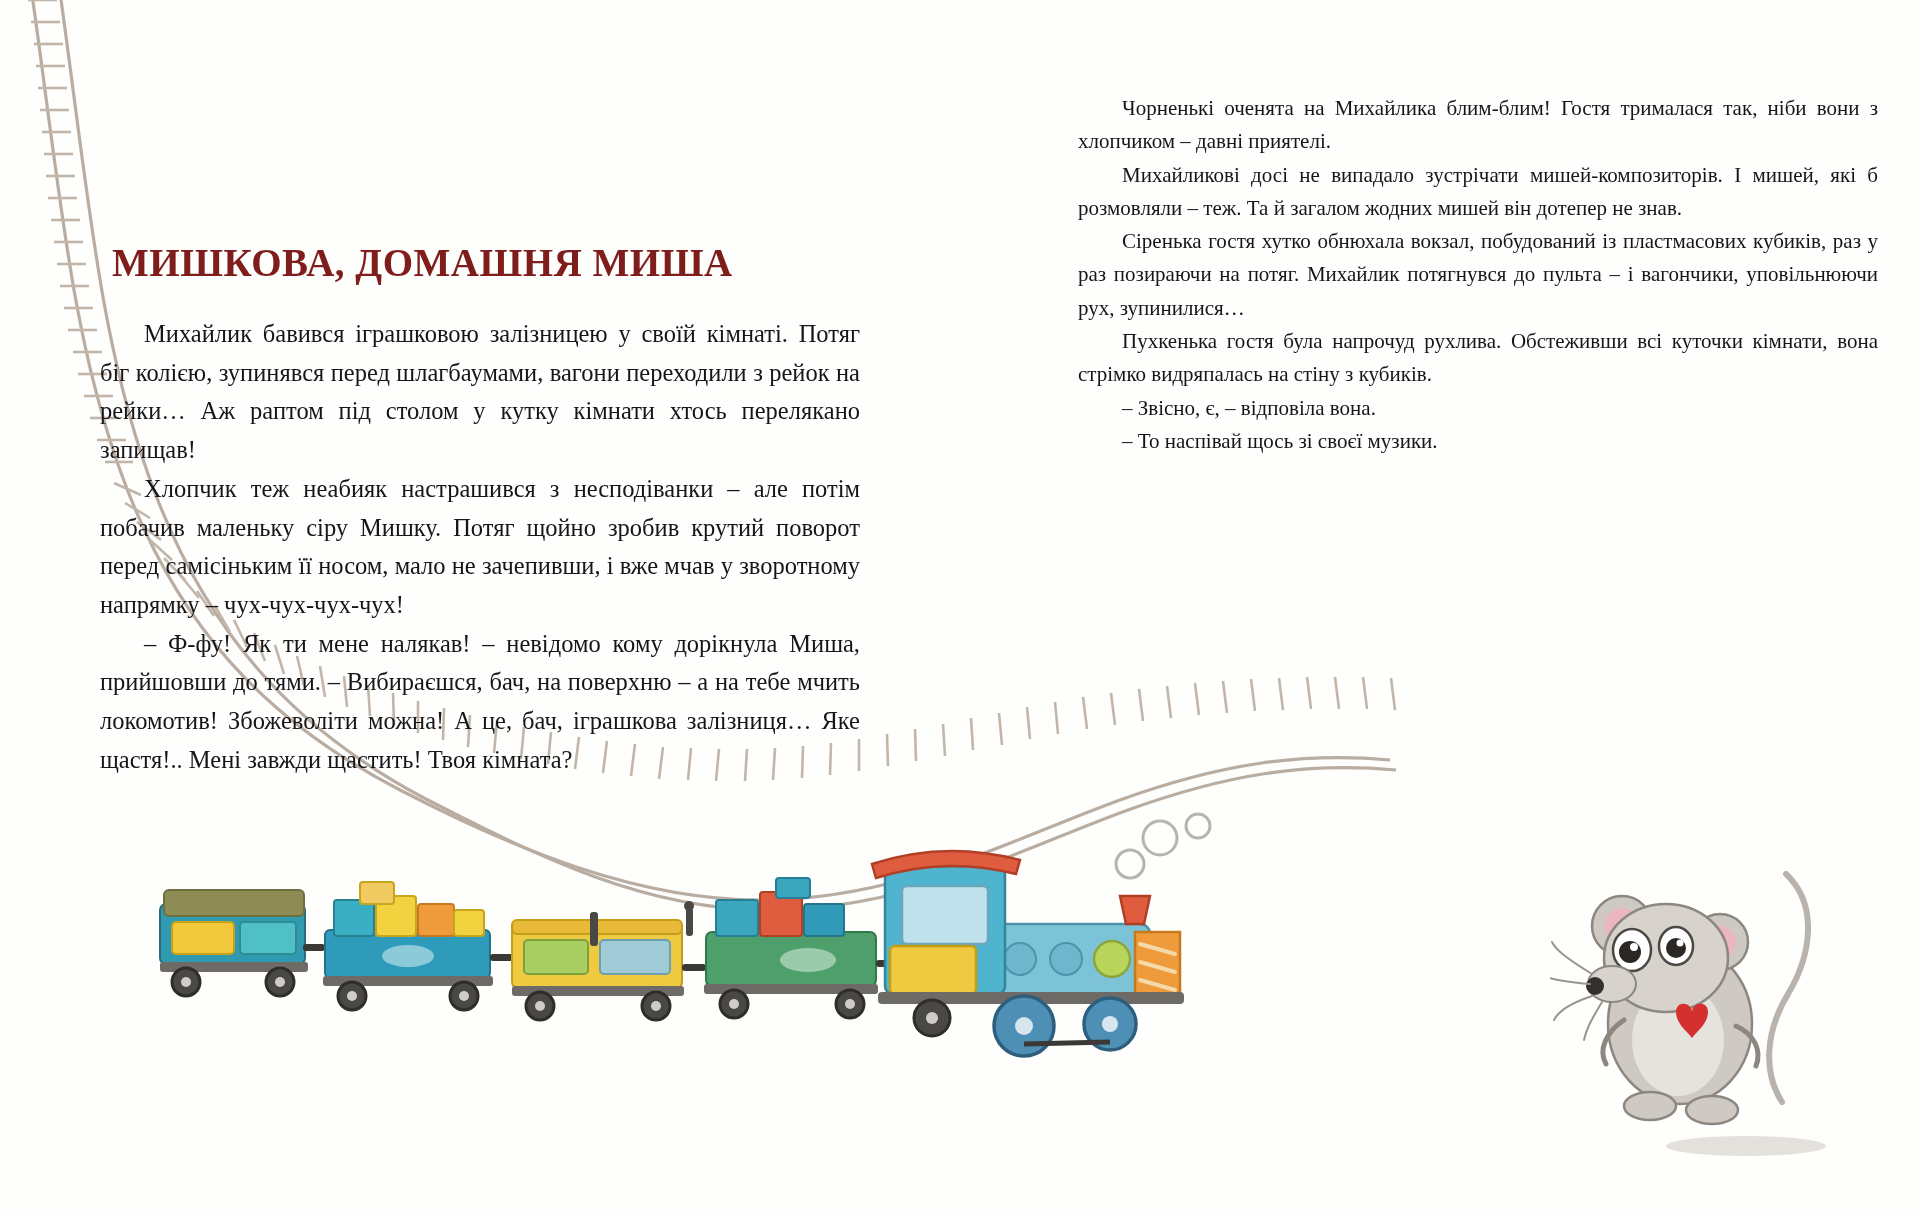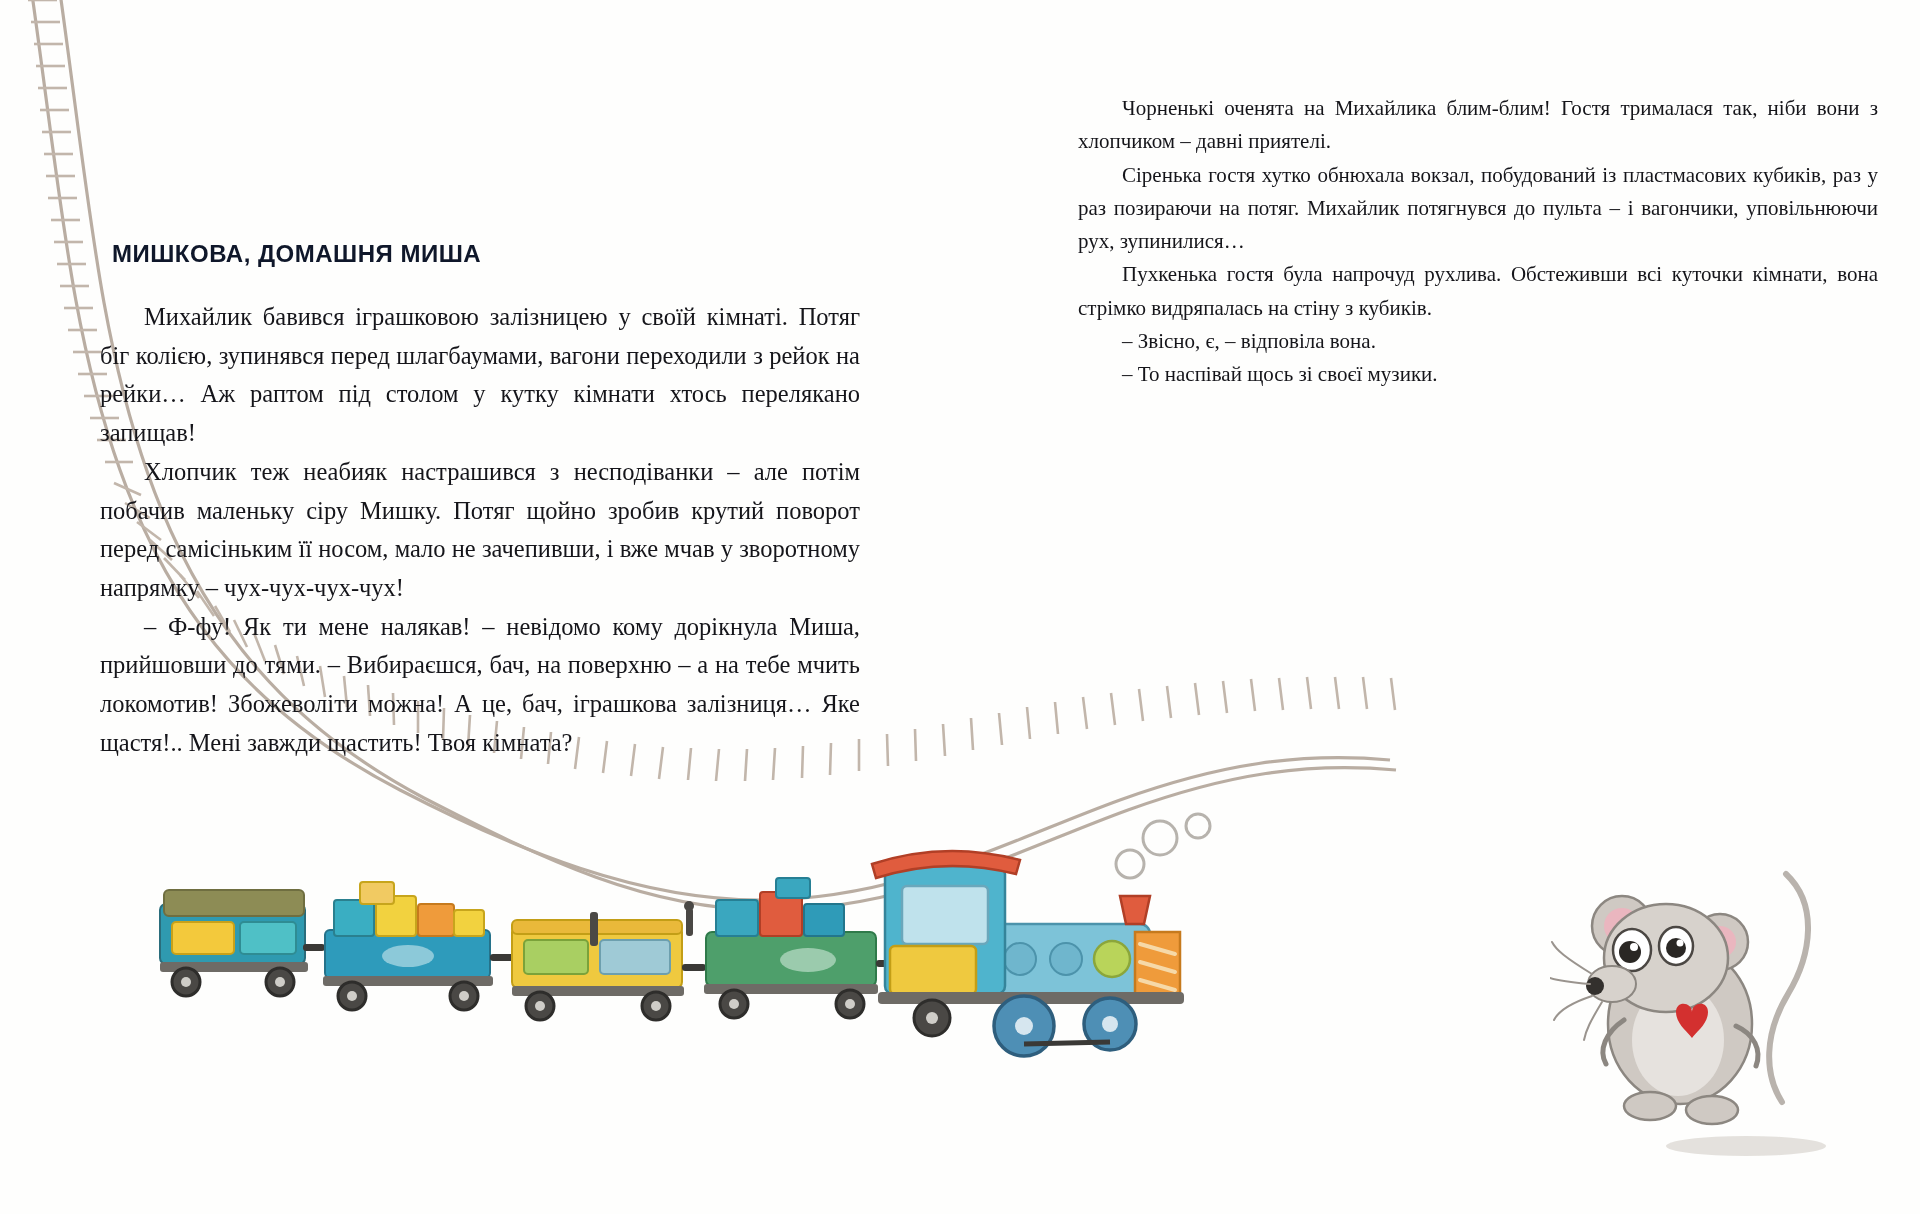--- a/index.html
+++ b/index.html
@@ -37,25 +37,25 @@
     top: 240px;
     width: 760px;
   }
   .col-right {
     left: 1078px;
     top: 92px;
     width: 800px;
   }
 
   .chapter-title {
-    font-family: Liberation Sans, sans-serif;
+    font-family: Liberation Serif, serif;
     font-weight: bold;
-    font-size: 24px;
+    font-size: 39px;
     letter-spacing: 0.5px;
-    color: #0f172a;
+    color: #7f1d1d;
     margin: 0 0 30px 12px;
     text-transform: uppercase;
   }
 
   p.para {
     margin: 0 0 0 0;
     font-size: 24.5px;
     line-height: 1.58;
     color: #15151a;
     text-align: justify;
@@ -180,20 +180,21 @@
 
   <div class="col col-left">
     <h1 class="chapter-title">Мишкова, домашня миша</h1>
     <p class="para">Михайлик бавився іграшковою залізницею у своїй кімнаті. Потяг біг колією, зупинявся перед шлагбаумами, вагони переходили з рейок на рейки… Аж раптом під столом у кутку кімнати хтось перелякано запищав!</p>
     <p class="para">Хлопчик теж неабияк настрашився з несподіванки – але потім побачив маленьку сіру Мишку. Потяг щойно зробив крутий поворот перед самісіньким її носом, мало не зачепивши, і вже мчав у зворотному напрямку – чух-чух-чух-чух!</p>
     <p class="para">– Ф-фу! Як ти мене налякав! – невідомо кому дорікнула Миша, прийшовши до тями. – Вибираєшся, бач, на поверхню – а на тебе мчить локомотив! Збожеволіти можна! А це, бач, іграшкова залізниця… Яке щастя!.. Мені завжди щастить! Твоя кімната?</p>
   </div>
 
   <div class="col col-right">
     <p class="para">Чорненькі оченята на Михайлика блим-блим! Гостя трималася так, ніби вони з хлопчиком – давні приятелі.</p>
+    <p class="para">Михайликові досі не випадало зустрічати мишей-композиторів. І мишей, які б розмовляли – теж. Та й загалом жодних мишей він дотепер не знав.</p>
     <p class="para">Сіренька гостя хутко обнюхала вокзал, побудований із пластмасових кубиків, раз у раз позираючи на потяг. Михайлик потягнувся до пульта – і вагончики, уповільнюючи рух, зупинилися…</p>
     <p class="para">Пухкенька гостя була напрочуд рухлива. Обстеживши всі куточки кімнати, вона стрімко видряпалась на стіну з кубиків.</p>
     <p class="para">– Звісно, є, – відповіла вона.</p>
     <p class="para">– То наспівай щось зі своєї музики.</p>
   </div>
 
   <div class="train-wrap">
     <svg viewBox="0 0 1180 320" width="1180" height="320">
 
       <g>

